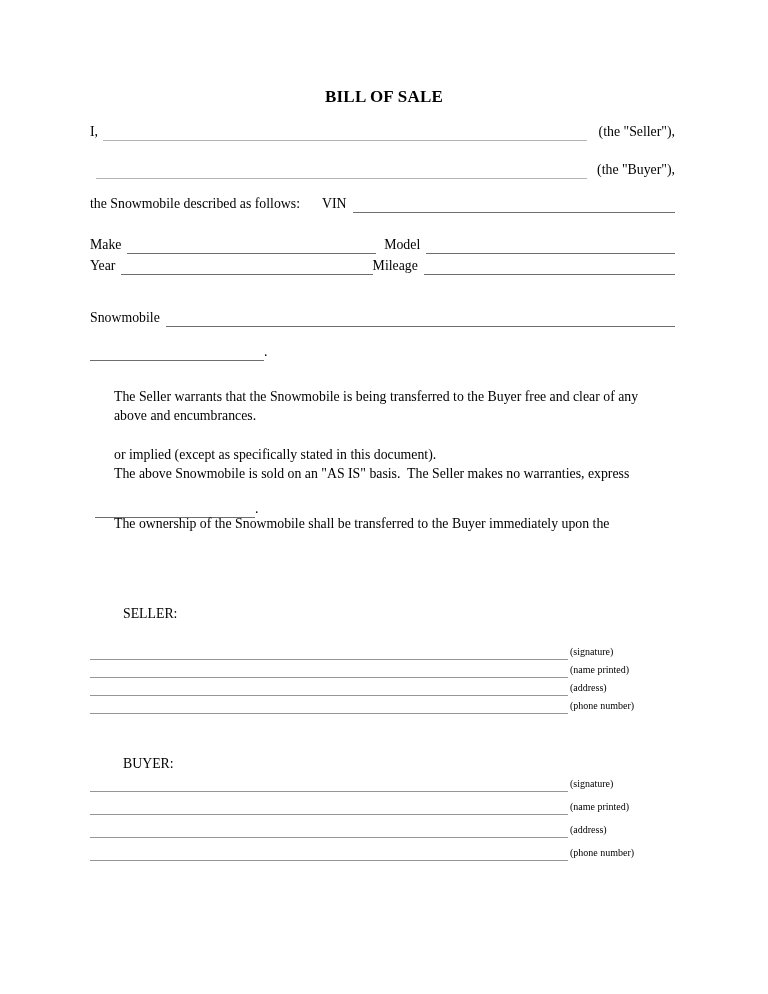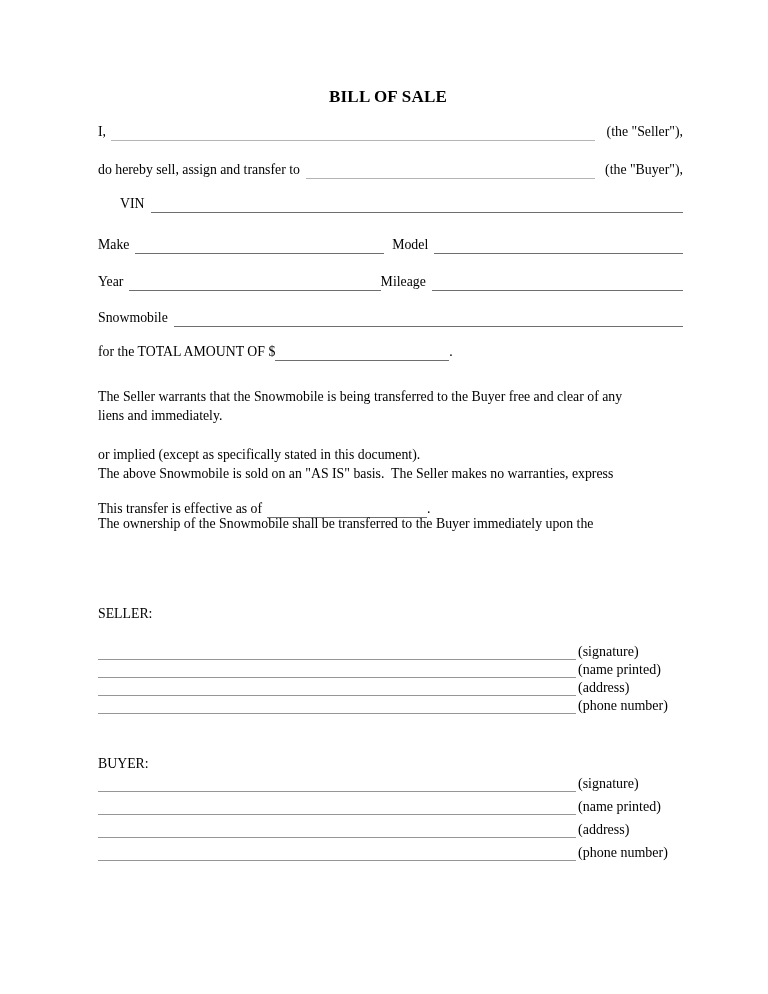--- a/index.html
+++ b/index.html
@@ -7,101 +7,99 @@
     --line-light:#b4b4b4;
     --line-field:#6e6e6e;
     --line-sig:#969696;
   }
   html,body{margin:0;padding:0;background:#ffffff;}
   body{
     width:768px;height:994px;position:relative;overflow:hidden;
     font-family:"Liberation Serif","DejaVu Serif",serif;
     color:var(--text);
   }
-  .abs{position:absolute;padding-left:8px;}
+  .abs{position:absolute;}
   .content{left:90px;width:585px;}
   .title{
     left:0;right:0;text-align:center;
     font-size:17px;font-weight:bold;line-height:22px;letter-spacing:.2px;
     white-space:pre;
   }
   .row{display:flex;align-items:stretch;height:19px;line-height:19px;font-size:13.8px;}
   .t{white-space:pre;}
   .blank{border-bottom:1px solid var(--line-field);display:inline-block;height:100%;box-sizing:border-box;}
   .blank.light{border-bottom-color:var(--line-light);}
   .blank.sig{border-bottom-color:var(--line-sig);}
   .fill{flex:1 1 auto;}
-  .pline{font-size:13.8px;line-height:19px;white-space:pre;}
-  .heading{font-size:13.8px;line-height:19px;white-space:pre;}
-  .sigrow{display:flex;align-items:stretch;font-size:14px;}
+  .pline{font-size:13.8px;line-height:19px;white-space:pre;margin-left:24px;}
+  .heading{font-size:13.8px;line-height:19px;white-space:pre;margin-left:33px;}
+  .sigrow{display:flex;align-items:stretch;font-size:10px;}
   .sigrow .blank{width:478px;flex:0 0 478px;}
   .sigrow .lbl{margin-left:2px;align-self:flex-end;line-height:17px;white-space:pre;}
   .ml5{margin-left:5px;} .ml6{margin-left:6px;} .ml8{margin-left:8px;}
   .ml10{margin-left:10px;} .ml12{margin-left:12px;} .ml14{margin-left:22px;}
   .mr6{margin-right:6px;}
 </style>
 </head>
 <body>
 
 <div class="abs title" style="top:86px">BILL OF SALE</div>
 
 <div class="abs content row" style="top:122px">
   <span class="t">I,</span>
   <span class="blank light fill ml5"></span>
   <span class="t ml12">(the "Seller"),</span>
 </div>
 
 <div class="abs content row" style="top:160px">
-  <span class="t">do hereby sell, assign and transfer to</span>
   <span class="blank light fill ml6"></span>
   <span class="t ml10">(the "Buyer"),</span>
 </div>
 
 <div class="abs content row" style="top:194px">
+  <span class="t">the Snowmobile described as follows:</span>
   <span class="t ml14">VIN</span>
   <span class="blank fill ml6"></span>
 </div>
 
 <div class="abs content row" style="top:235px;padding-right:3px">
   <span class="t">Make</span>
   <span class="blank fill ml6"></span>
   <span class="t ml8 mr6">Model</span>
   <span class="blank fill"></span>
 </div>
 
-<div class="abs content row" style="top:272px;padding-right:25px">
+<div class="abs content row" style="top:256px;padding-right:25px">
   <span class="t">Year</span>
   <span class="blank fill ml6"></span>
   <span class="t mr6">Mileage</span>
   <span class="blank fill"></span>
 </div>
 
 <div class="abs content row" style="top:308px;padding-right:8px">
   <span class="t">Snowmobile</span>
   <span class="blank fill ml6"></span>
 </div>
 
 <div class="abs content row" style="top:342px">
-  <span class="t">for the TOTAL AMOUNT OF $</span>
   <span class="blank" style="width:174px"></span>
   <span class="t">.</span>
 </div>
 
 <div class="abs content" style="top:387px">
   <div class="pline">The Seller warrants that the Snowmobile is being transferred to the Buyer free and clear of any</div>
-  <div class="pline">liens and immediately.</div>
+  <div class="pline">above and encumbrances.</div>
 </div>
 
 <div class="abs content" style="top:445px">
   <div class="pline">or implied (except as specifically stated in this document).</div>
   <div class="pline">The above Snowmobile is sold on an "AS IS" basis.  The Seller makes no warranties, express</div>
 </div>
 
 <div class="abs content row" style="top:499px">
-  <span class="t">This transfer is effective as of</span>
   <span class="blank ml5" style="width:160px"></span>
   <span class="t">.</span>
 </div>
 
 <div class="abs content" style="top:514px">
   <div class="pline">The ownership of the Snowmobile shall be transferred to the Buyer immediately upon the</div>
 </div>
 
 <div class="abs content heading" style="top:604px">SELLER:</div>
 

